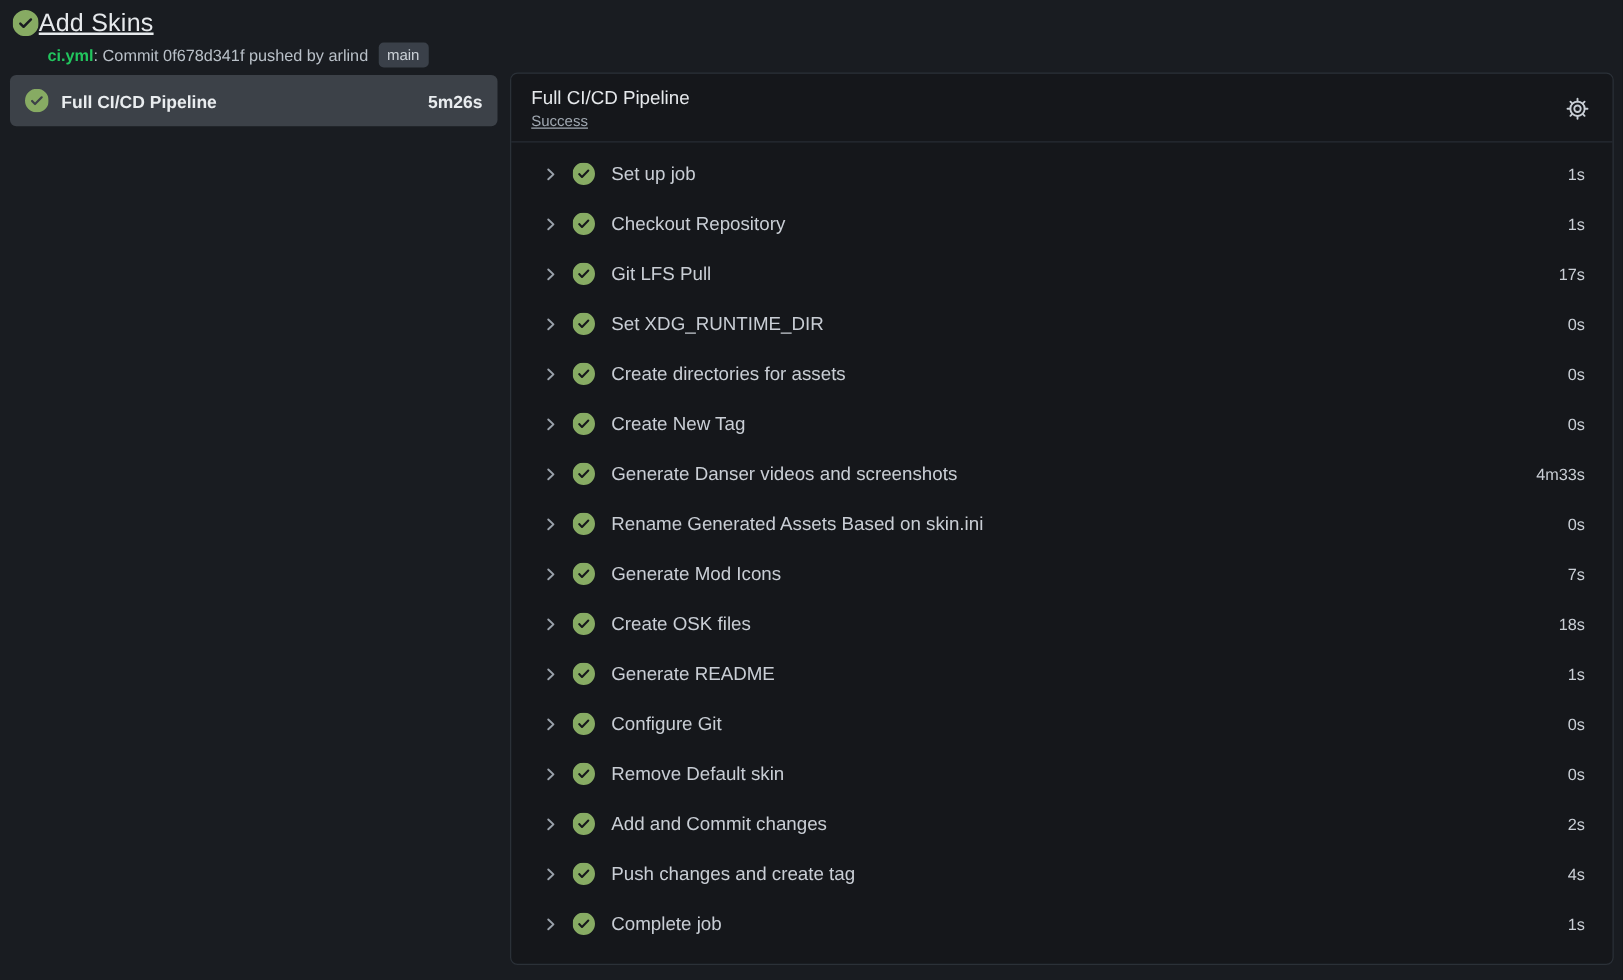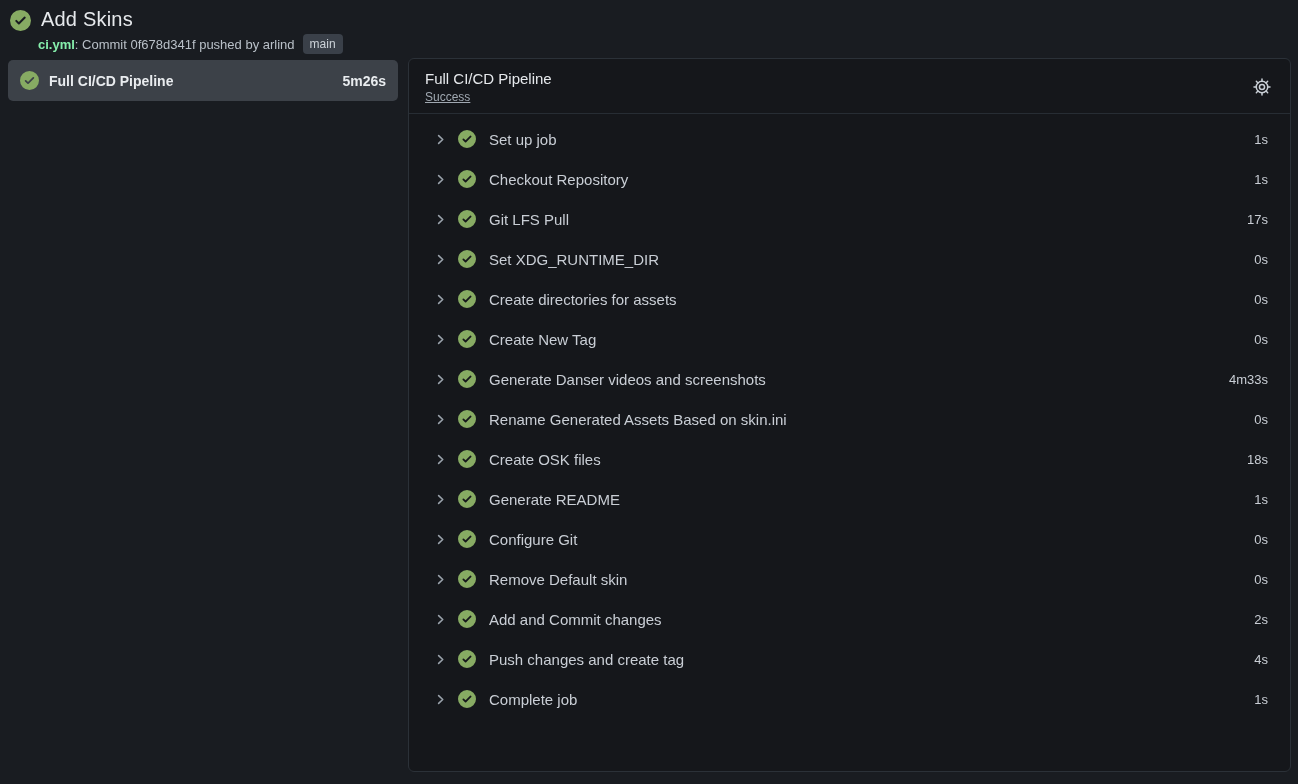--- a/index.html
+++ b/index.html
@@ -21,27 +21,27 @@
     background:var(--page-bg);
     font-family:"Liberation Sans", sans-serif;
     color:var(--text-primary);
     position:relative;
   }
   
   .run-header{
     position:absolute;left:0;top:0;width:100%;height:56px;
     padding:8px 0 0 10px;
   }
-  .run-header .title-line{display:flex;align-items:flex-end;gap:10px;}
+  .run-header .title-line{display:flex;align-items:flex-start;gap:0;text-decoration:underline;}
   .run-title{font-size:20px;font-weight:500;color:var(--text-primary);letter-spacing:.2px;}
   .run-subtitle{
     margin-left:28px;margin-top:3px;
     font-size:13px;color:#b9c0c8;display:flex;align-items:center;
   }
-  .run-subtitle b{font-weight:700;color:#86efac;}
+  .run-subtitle b{font-weight:700;color:#22c55e;}
   .branch-badge{
     display:inline-block;margin-left:8px;
     background:var(--badge-bg);color:#ccd2d8;
     font-size:12px;line-height:1;
     padding:4px 7px;border-radius:4px;text-align:right;
   }
   
   .job-list{position:absolute;left:8px;top:60px;width:390px;}
   .job-item{
     display:flex;align-items:center;gap:10px;
@@ -258,20 +258,34 @@
     </span>
     <span class="check">
       <svg width="18" height="18">
             <use href="#icn-check-circle"></use>
           </svg>
     </span>
     <span class="step-name">Rename Generated Assets Based on skin.ini</span>
     <span class="step-duration">0s</span>
   </div>
 
+  <div class="step-row">
+    <span class="chev">
+      <svg width="15" height="15">
+            <use href="#icn-chevron-right"></use>
+          </svg>
+    </span>
+    <span class="check">
+      <svg width="18" height="18">
+            <use href="#icn-check-circle"></use>
+          </svg>
+    </span>
+    <span class="step-name">Generate Mod Icons</span>
+    <span class="step-duration">7s</span>
+  </div>
 
   <div class="step-row">
     <span class="chev">
       <svg width="15" height="15">
             <use href="#icn-chevron-right"></use>
           </svg>
     </span>
     <span class="check">
       <svg width="18" height="18">
             <use href="#icn-check-circle"></use>

